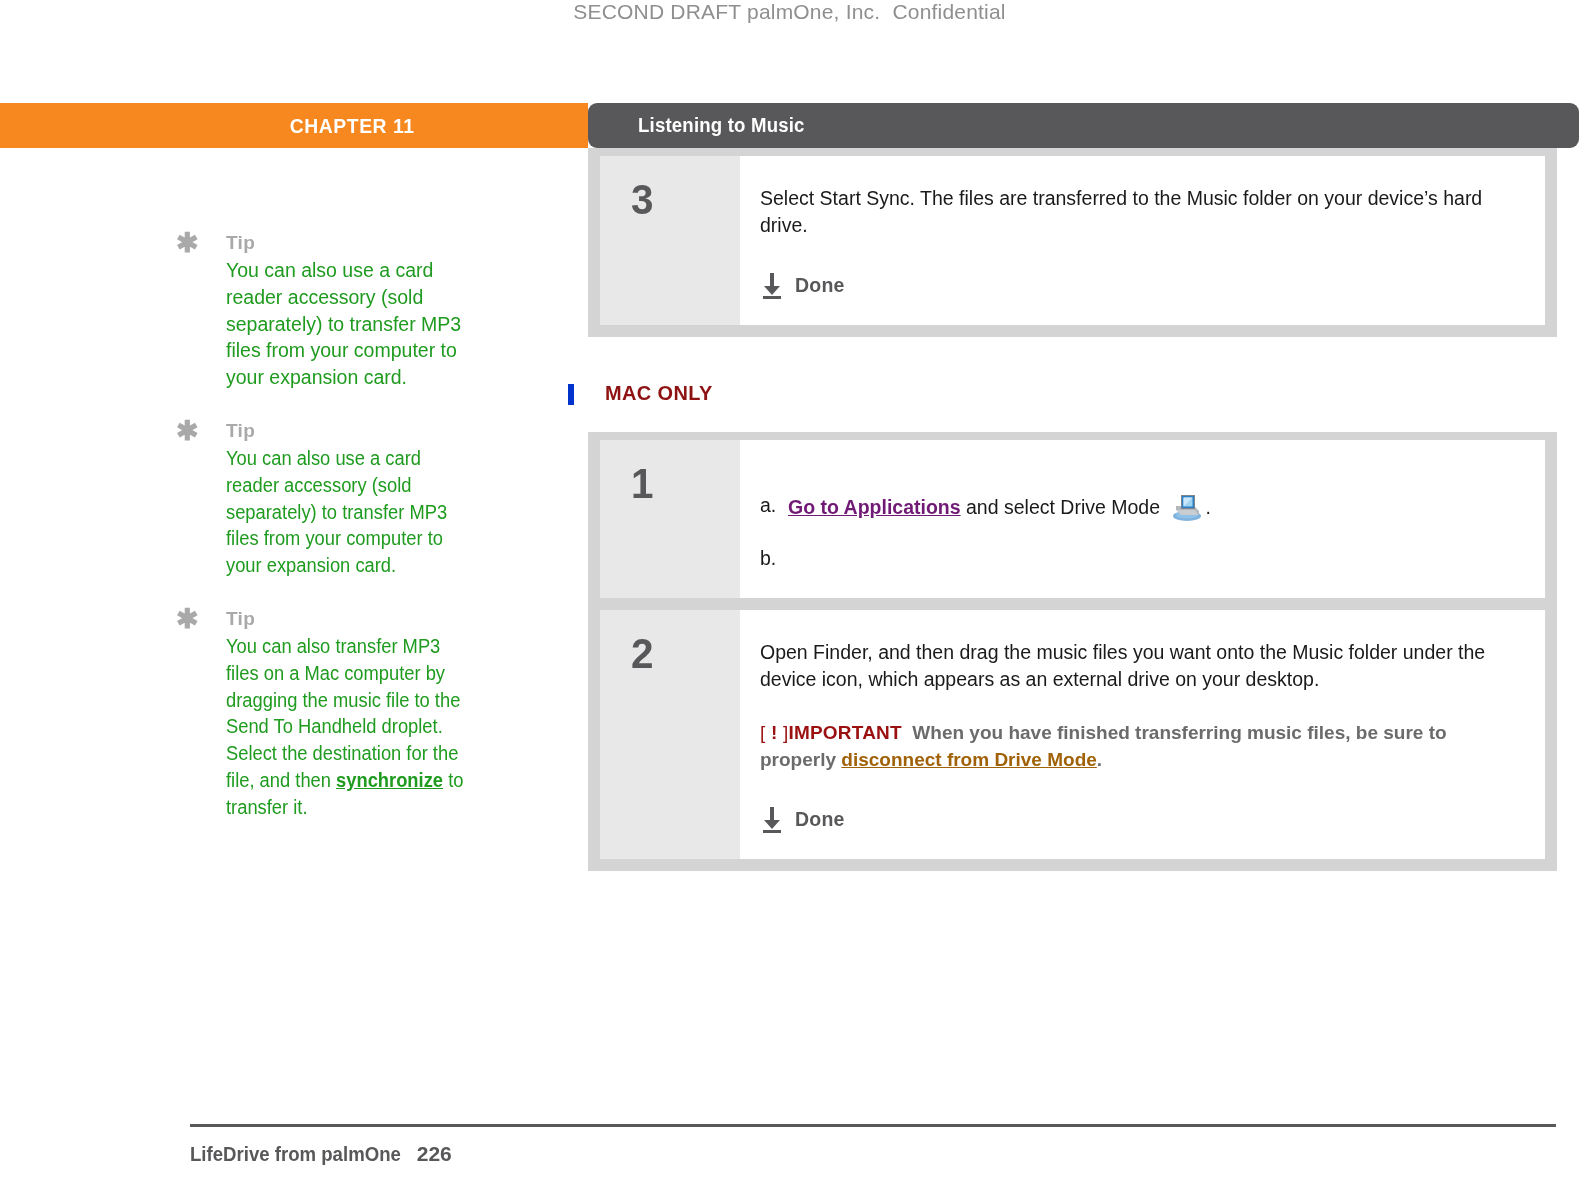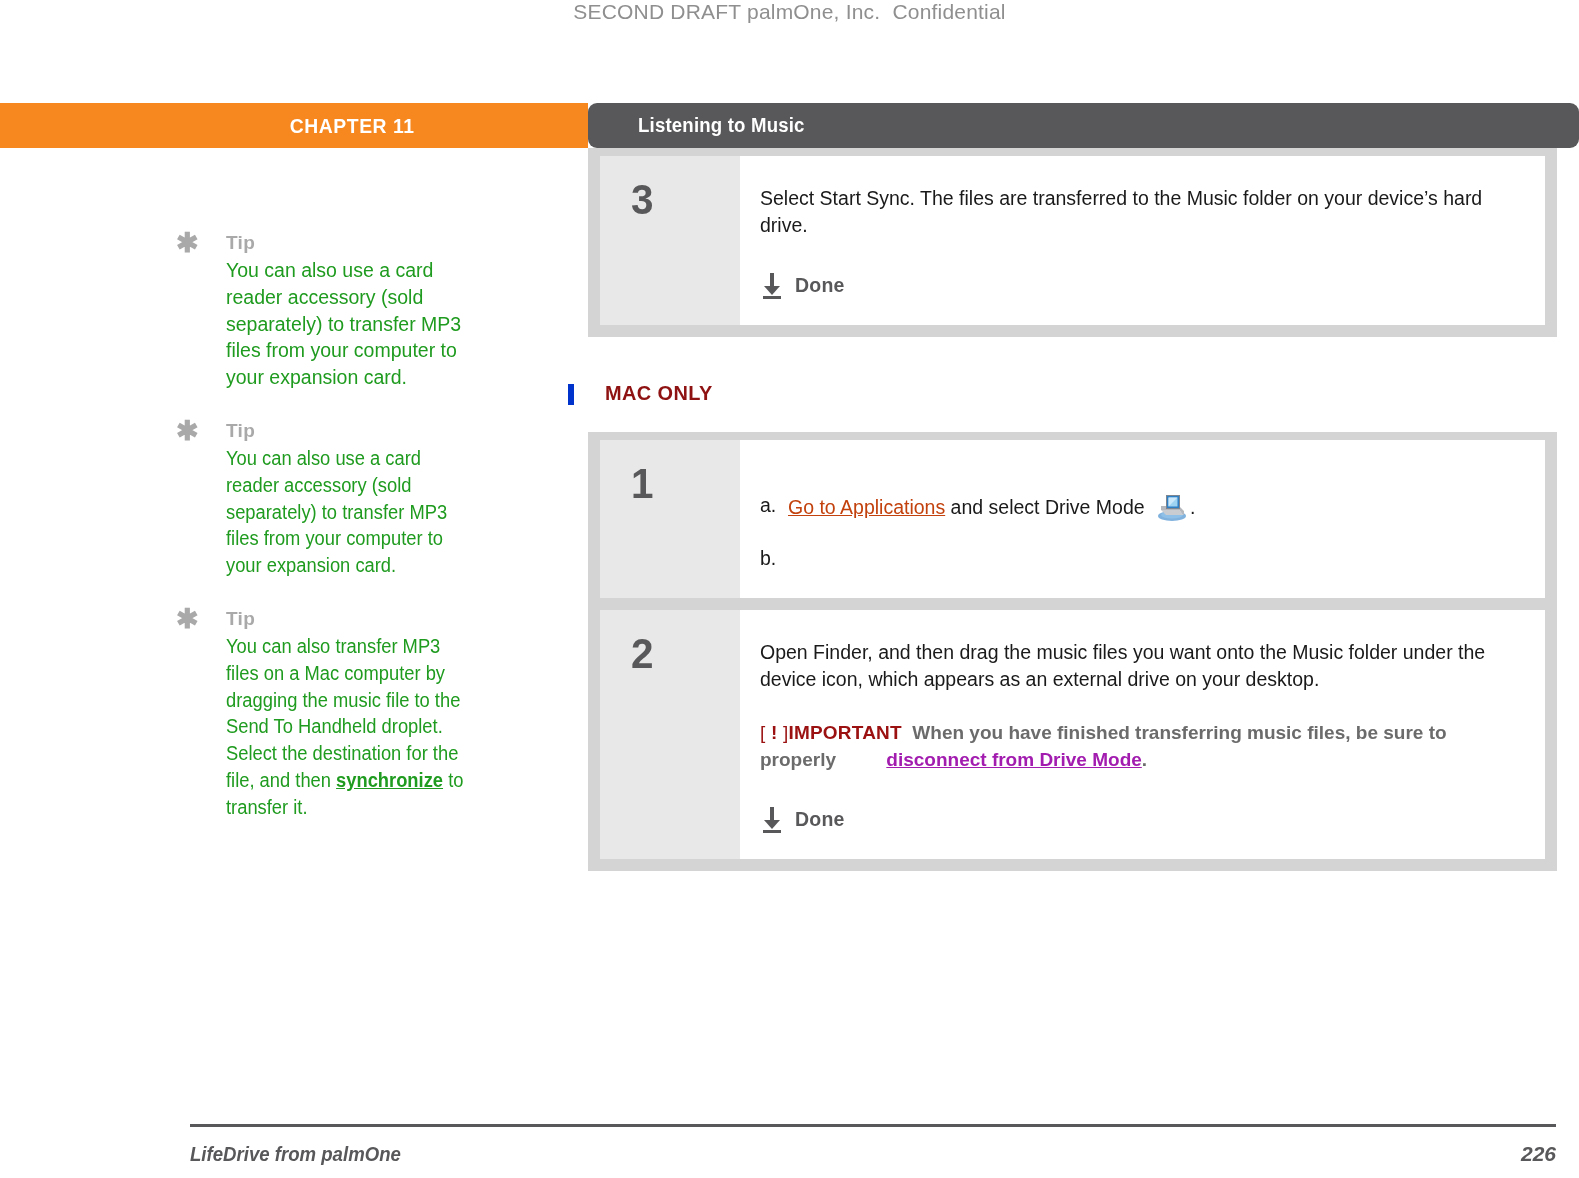--- a/index.html
+++ b/index.html
@@ -191,28 +191,27 @@
   }
   .sublist li {
     display: flex;
     margin-top: 23px;
   }
   .sublist .marker {
     width: 28px;
     flex: 0 0 28px;
   }
   .bold-link {
-    font-weight: normal;
+    font-weight: bold;
     text-decoration: underline;
-    color: #c2410c;
+    color: #701a75;
   }
   .plain-link {
     text-decoration: underline;
-    color: #a21caf;
-    margin-left: 45px;
+    color: #a16207;
   }
 
   
   .cradle-icon {
     display: inline-block;
     width: 34px;
     height: 30px;
     vertical-align: -8px;
     position: relative;
     margin: 0 3px;
@@ -287,22 +286,20 @@
     width: 1366px;
   }
   .footer-rule {
     height: 3px;
     background: #58585a;
     margin-bottom: 15px;
   }
   .footer-inner {
     display: flex;
     align-items: baseline;
-    justify-content: space-between;
-    font-style: italic;
   }
   .footer-title {
     font-size: 20px;
     font-weight: bold;
     color: #58585a;
     transform: scaleX(0.93);
     transform-origin: left center;
   }
   .footer-page {
     font-size: 21px;

